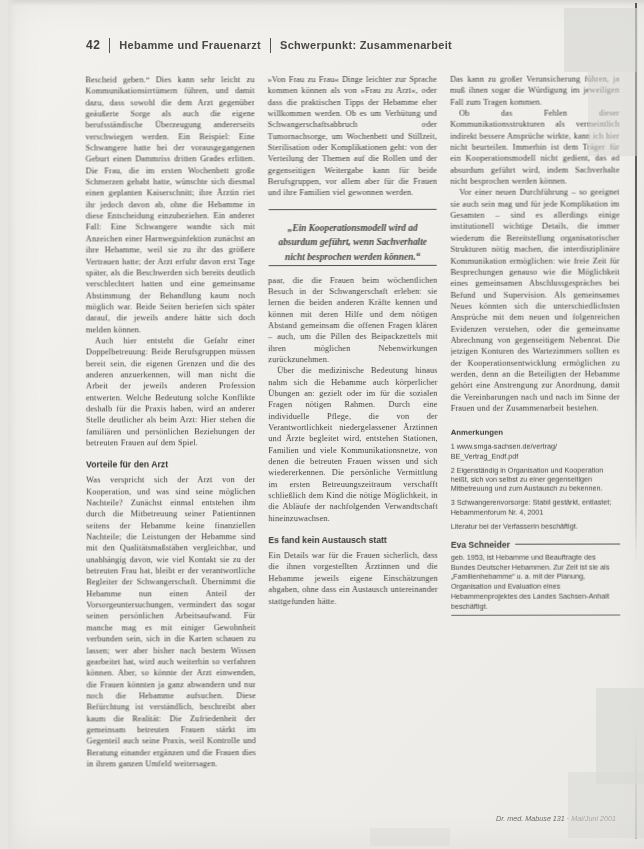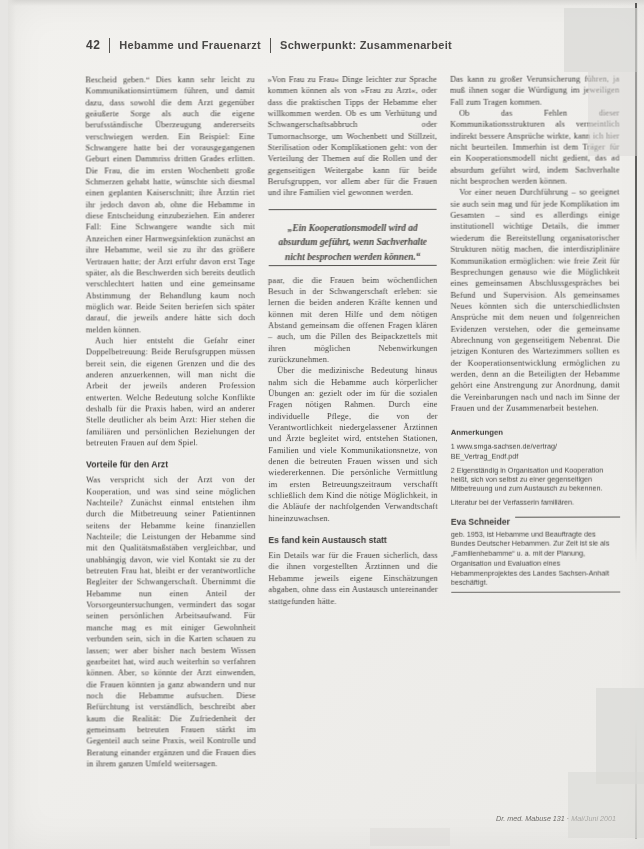--- a/index.html
+++ b/index.html
@@ -71,21 +71,21 @@
   }
   .notes p{
     font:7.2px/9.4px "Liberation Sans", sans-serif;
     color:#403e3b;
     margin:0 0 4.5px 0;
     text-align:left;text-indent:0;letter-spacing:0;word-spacing:0;
   }
   
   .author{margin-top:9px;}
   .author .name-row{
-    display:flex;align-items:flex-start;gap:5px;margin:4px 0 3px 0;
+    display:flex;align-items:center;gap:5px;margin:4px 0 3px 0;
   }
   .author .name{
     font:bold 8.6px/10px "Liberation Sans", sans-serif;
     color:#393735;white-space:nowrap;
   }
   .author .rule{flex:1;border-bottom:1px solid #55534f;margin-bottom:2px;}
   .author p{
     font:7.2px/9.7px "Liberation Sans", sans-serif;
     color:#403e3b;margin:0;text-align:left;text-indent:0;
     border-bottom:1px solid #6a6864;
@@ -156,21 +156,22 @@
       <div>
           <p class="noindent">Das kann zu großer Verunsicherung führen, ja muß ihnen sogar die Würdigung im jeweiligen Fall zum Tragen kommen.</p>
           <p>Ob das Fehlen dieser Kommunikationsstrukturen als vermeintlich indirekt bessere Ansprüche wirkte, kann ich hier nicht beurteilen. Immerhin ist dem Träger für ein Kooperationsmodell nicht gedient, das ad absurdum geführt wird, indem Sachverhalte nicht besprochen werden können.</p>
           <p>Vor einer neuen Durchführung – so geeignet sie auch sein mag und für jede Komplikation im Gesamten – sind es allerdings einige institutionell wichtige Details, die immer wiederum die Bereitstellung organisatorischer Strukturen nötig machen, die interdisziplinäre Kommunikation ermöglichen: wie freie Zeit für Besprechungen genauso wie die Möglichkeit eines gemeinsamen Abschlussgespräches bei Befund und Supervision. Als gemeinsames Neues könnten sich die unterschiedlichsten Ansprüche mit dem neuen und folgenreichen Evidenzen verstehen, oder die gemeinsame Abrechnung von gegenseitigem Nebenrat. Die jetzigen Konturen des Wartezimmers sollten es der Kooperationsentwicklung ermöglichen zu werden, denn an die Beteiligten der Hebamme gehört eine Anstrengung zur Anordnung, damit die Vereinbarungen nach und nach im Sinne der Frauen und der Zusammenarbeit bestehen.</p>
         </div>
       <section class="notes">
         <div class="notes-heading">Anmerkungen</div>
         <div>
             <p>1 www.smga-sachsen.de/vertrag/ BE_Vertrag_Endf.pdf</p>
             <p>2 Eigenständig in Organisation und Kooperation heißt, sich von selbst zu einer gegenseitigen Mitbetreuung und zum Austausch zu bekennen.</p>
-            <p>Literatur bei der Verfasserin familiären.</p>
+            <p>3 Schwangerenvorsorge: Stabil gestärkt, entlastet; Hebammenforum Nr. 4, 2001</p>
+            <p>Literatur bei der Verfasserin beschäftigt.</p>
           </div>
       </section>
       <section class="author">
         <div class="name-row">
           <span class="name">Eva Schneider</span>
           <span class="rule"></span>
         </div>
         <p>geb. 1953, ist Hebamme und Beauftragte des Bundes Deutscher Hebammen. Zur Zeit ist sie als „Familienhebamme“ u. a. mit der Planung, Organisation und Evaluation eines Hebammenprojektes des Landes Sachsen-Anhalt beschäftigt.</p>
       </section>
     </div>

